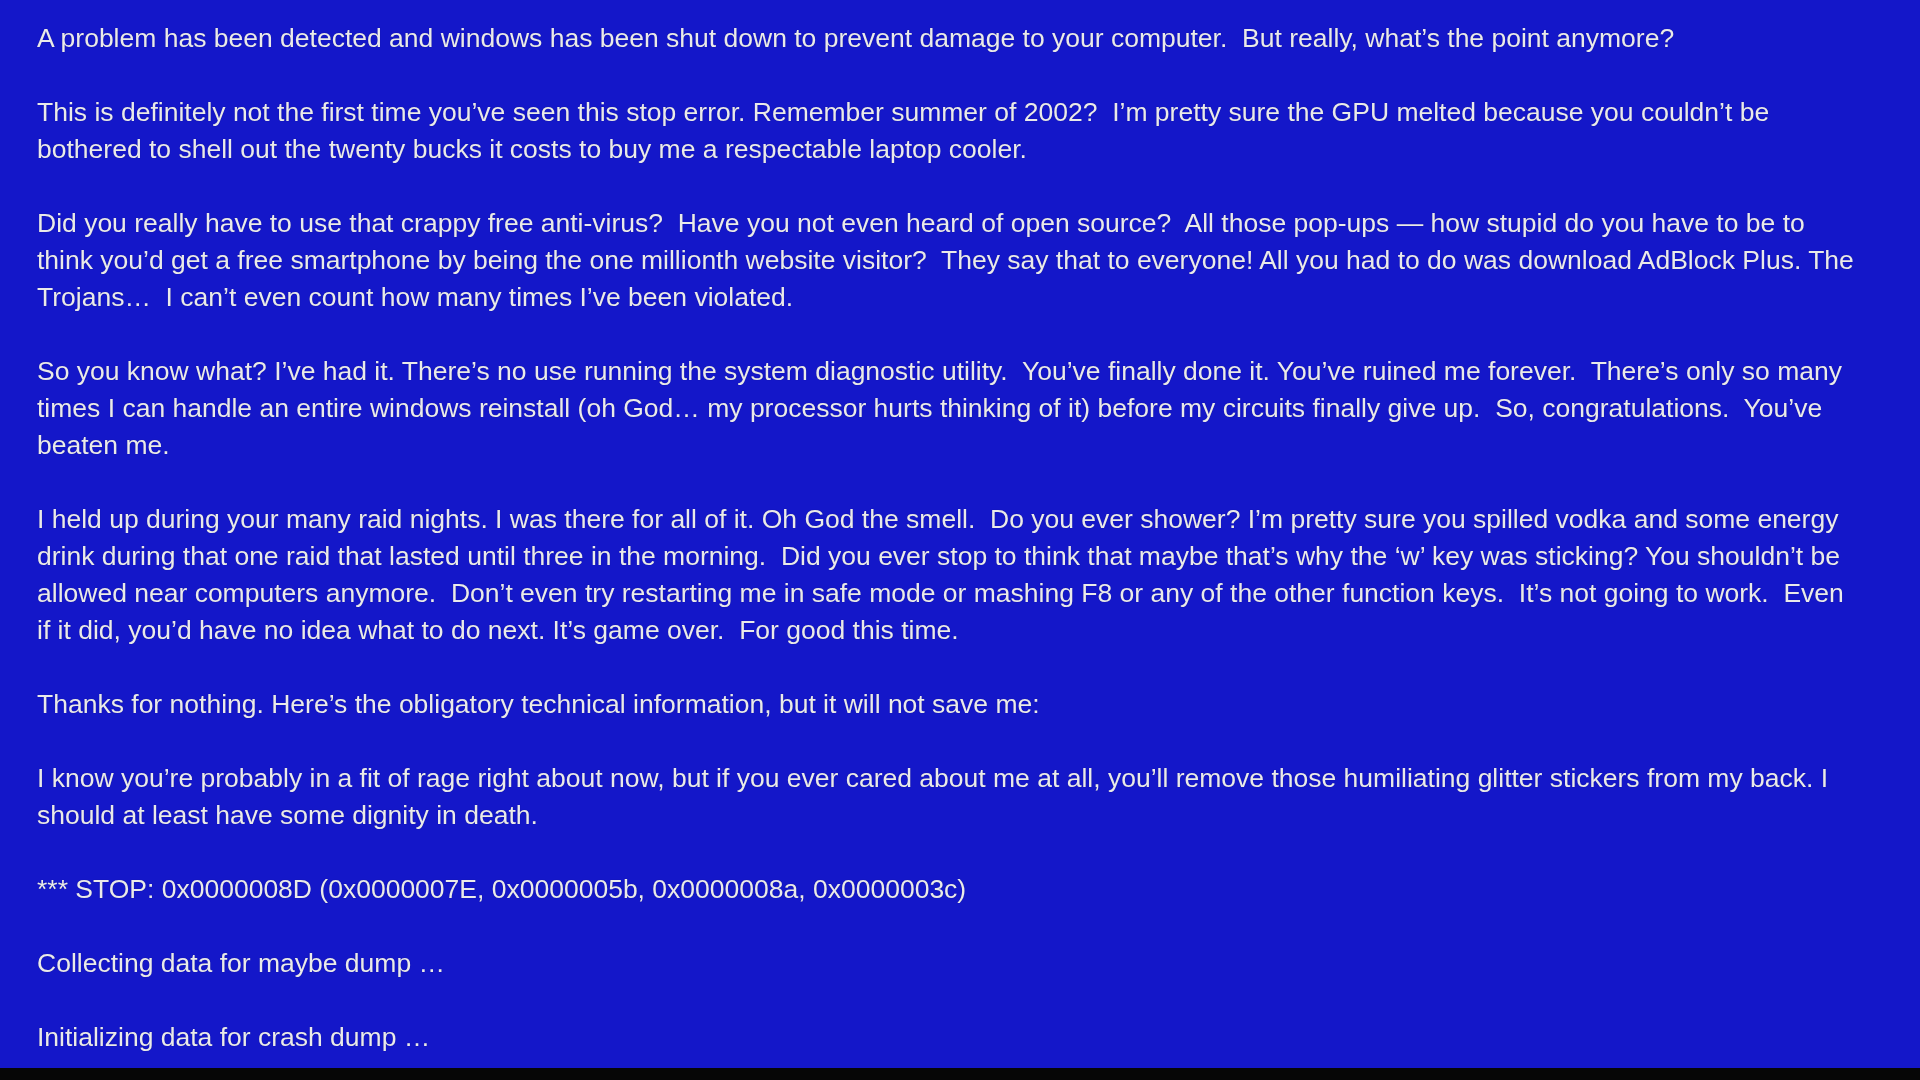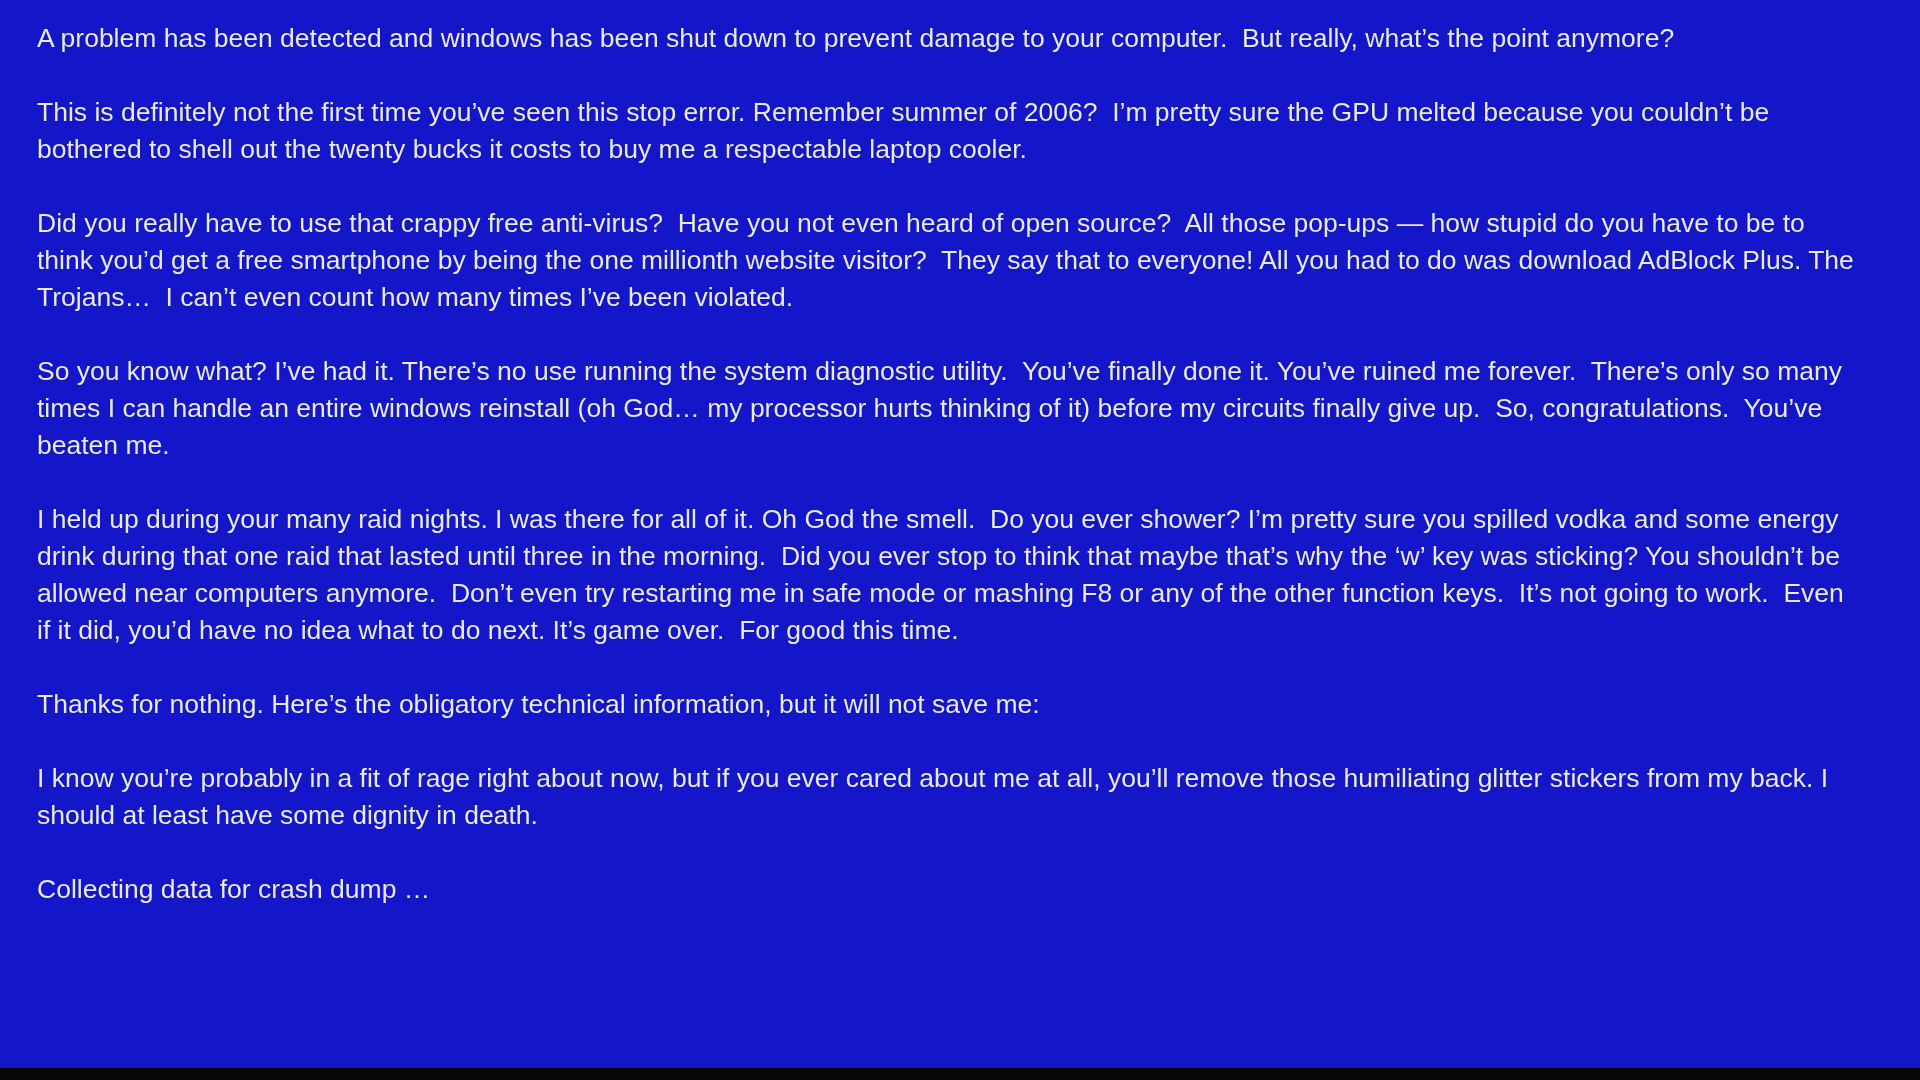--- a/index.html
+++ b/index.html
@@ -35,22 +35,24 @@
     width: 1920px;
     height: 12px;
     background: #060606;
   }
 </style>
 </head>
 <body>
 
 <div class="bsod">
   <p>A problem has been detected and windows has been shut down to prevent damage to your computer.  But really, what’s the point anymore?</p>
-  <p>This is definitely not the first time you’ve seen this stop error. Remember summer of 2006?  I’m pretty sure the GPU melted because you couldn’t be bothered to shell out the twenty bucks it costs to buy me a respectable laptop cooler.</p>
+  <p>This is definitely not the first time you’ve seen this stop error. Remember summer of 2002?  I’m pretty sure the GPU melted because you couldn’t be bothered to shell out the twenty bucks it costs to buy me a respectable laptop cooler.</p>
   <p>Did you really have to use that crappy free anti-virus?  Have you not even heard of open source?  All those pop-ups — how stupid do you have to be to think you’d get a free smartphone by being the one millionth website visitor?  They say that to everyone! All you had to do was download AdBlock Plus. The Trojans…  I can’t even count how many times I’ve been violated.</p>
   <p>So you know what? I’ve had it. There’s no use running the system diagnostic utility.  You’ve finally done it. You’ve ruined me forever.  There’s only so many times I can handle an entire windows reinstall (oh God… my processor hurts thinking of it) before my circuits finally give up.  So, congratulations.  You’ve beaten me.</p>
   <p>I held up during your many raid nights. I was there for all of it. Oh God the smell.  Do you ever shower? I’m pretty sure you spilled vodka and some energy drink during that one raid that lasted until three in the morning.  Did you ever stop to think that maybe that’s why the ‘w’ key was sticking? You shouldn’t be allowed near computers anymore.  Don’t even try restarting me in safe mode or mashing F8 or any of the other function keys.  It’s not going to work.  Even if it did, you’d have no idea what to do next. It’s game over.  For good this time.</p>
   <p>Thanks for nothing. Here’s the obligatory technical information, but it will not save me:</p>
   <p>I know you’re probably in a fit of rage right about now, but if you ever cared about me at all, you’ll remove those humiliating glitter stickers from my back. I should at least have some dignity in death.</p>
-  <p>Collecting data for crash dump …</p>
+  <p>*** STOP: 0x0000008D (0x0000007E, 0x0000005b, 0x0000008a, 0x0000003c)</p>
+  <p>Collecting data for maybe dump …</p>
+  <p>Initializing data for crash dump …</p>
 </div>
 
 <div class="bottom-bar"></div>
 
 </body></html>

